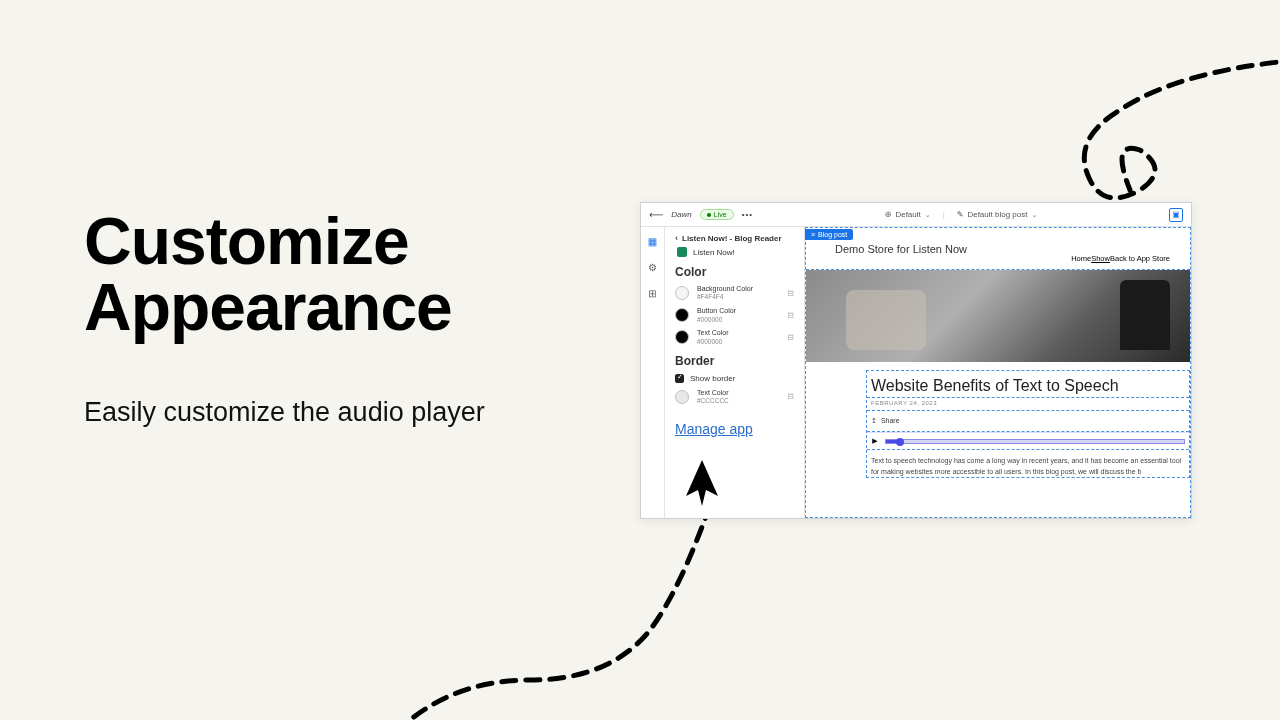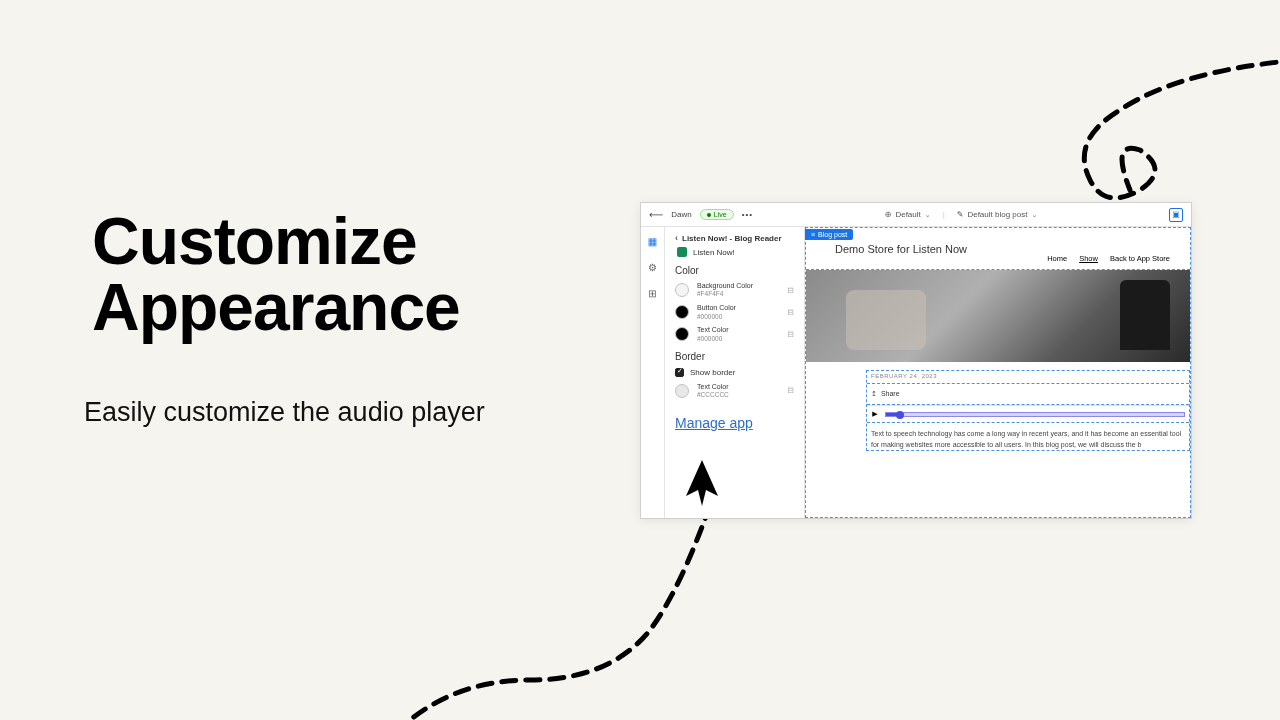--- a/index.html
+++ b/index.html
@@ -1,53 +1,53 @@
 <!DOCTYPE html>
 <html><head>
 <meta charset="utf-8">
 <style>
 * { margin: 0; padding: 0; box-sizing: border-box; }
 body { width: 1280px; height: 720px; background: #f5f4ee; font-family: -apple-system, BlinkMacSystemFont, 'Segoe UI', sans-serif; position: relative; overflow: hidden; }
-.hero-title { position: absolute; left: 92px; top: 208px; font-size: 66px; font-weight: 800; line-height: 1.0; letter-spacing: -1px; color: #000; }
+.hero-title { position: absolute; left: 84px; top: 208px; font-size: 66px; font-weight: 800; line-height: 1.0; letter-spacing: -1px; color: #000; }
 .hero-desc { position: absolute; left: 84px; top: 394px; font-size: 27px; font-weight: 400; line-height: 1.4; color: #111; }
 .screenshot { position: absolute; left: 640px; top: 202px; width: 552px; height: 317px; background: #fff; border: 1px solid #d0d0d0; box-shadow: 0 2px 10px rgba(0,0,0,0.08); overflow: hidden; }
 .top-bar { height: 24px; border-bottom: 1px solid #e1e3e5; display: flex; align-items: center; padding: 0 8px; font-size: 8px; color: #444; justify-content: space-between; }
 .top-left { display: flex; align-items: center; gap: 8px; }
-.theme-name { font-weight: 500; }
+.theme-name { font-weight: 500; font-style: italic; }
 .live-pill { background: #eafbe7; color: #0a7d00; border: 1px solid #a0e090; border-radius: 8px; padding: 1px 6px; font-size: 7px; display: inline-flex; align-items: center; gap: 3px; }
 .live-pill::before { content: ''; width: 4px; height: 4px; background: #0a7d00; border-radius: 50%; }
 .top-center { display: flex; gap: 12px; align-items: center; }
 .selector { display: flex; align-items: center; gap: 4px; color: #555; font-size: 8px; }
 .chev { font-size: 7px; color: #777; }
 .sep { color: #ccc; }
 .insp-icon { width: 14px; height: 14px; border: 1px solid #1a73e8; border-radius: 2px; display: flex; align-items: center; justify-content: center; color: #1a73e8; font-size: 8px; }
 .main-area { display: flex; height: calc(100% - 24px); }
 .icon-rail { width: 24px; border-right: 1px solid #e1e3e5; display: flex; flex-direction: column; align-items: center; padding-top: 8px; gap: 14px; }
 .rail-icon { width: 12px; height: 12px; color: #5c5f62; font-size: 10px; display: flex; align-items: center; justify-content: center; }
 .settings-panel { width: 140px; border-right: 1px solid #e1e3e5; padding: 6px 10px; font-size: 8px; color: #333; }
 .panel-head { display: flex; align-items: center; gap: 4px; font-weight: 600; font-size: 8px; margin-bottom: 4px; }
 .panel-head .back { font-size: 9px; color: #555; }
 .app-row { display: flex; align-items: center; gap: 6px; margin-bottom: 8px; padding-left: 2px; }
 .app-badge { width: 10px; height: 10px; background: #158a5a; border-radius: 2px; }
-.sect-label { font-weight: 400; font-size: 10px; margin-top: 8px; margin-bottom: 6px; }
+.sect-label { font-weight: 700; font-size: 12px; margin-top: 8px; margin-bottom: 6px; }
 .color-row { display: flex; align-items: center; gap: 8px; margin-bottom: 6px; position: relative; }
 .swatch { width: 14px; height: 14px; border-radius: 50%; border: 1px solid #c0c0c0; flex-shrink: 0; }
 .color-text { display: flex; flex-direction: column; font-size: 7px; line-height: 1.2; }
 .color-text .hex { color: #888; font-size: 6.5px; }
 .row-act { position: absolute; right: 0; font-size: 8px; color: #aaa; }
 .chk-row { display: flex; align-items: center; gap: 6px; font-size: 8px; margin-bottom: 6px; }
 .chk { width: 9px; height: 9px; background: #222; border: 1px solid #222; border-radius: 2px; position: relative; }
 .chk::after { content: '✓'; color: #fff; font-size: 7px; position: absolute; left: 1px; top: -2px; }
 .manage-link { color: #2c6ecb; font-size: 14px; text-decoration: underline; margin-top: 10px; display: inline-block; }
 .preview { flex: 1; background: #fff; position: relative; overflow: hidden; }
 .badge-tag { position: absolute; left: 0; top: 2px; background: #1a73e8; color: #fff; font-size: 7px; padding: 2px 6px; border-radius: 0 2px 2px 0; z-index: 3; }
 .preview-inner { position: absolute; left: 0; top: 0; right: 0; bottom: 0; border: 1px dashed #4a90e2; }
 .store-header { display: flex; align-items: center; justify-content: space-between; padding: 6px 20px 6px 29px; font-size: 8px; border-bottom: 1px dashed #4a90e2; }
 .store-name { font-size: 11px; font-weight: 400; color: #333; }
-.store-nav { display: flex; gap: 12px; font-size: 7.5px; margin-top: 20px; }
+.store-nav { display: flex; font-size: 7.5px; margin-top: 20px; }
 .store-nav .active { text-decoration: underline; }
 .hero-img { height: 92px; background: linear-gradient(135deg, #8a8a8a 0%, #b0b0b0 40%, #5a5a5a 70%, #2a2a2a 100%); position: relative; overflow: hidden; }
 .hero-img::before { content: ''; position: absolute; right: 20px; top: 10px; width: 50px; height: 70px; background: #1a1a1a; border-radius: 6px 6px 0 0; }
 .hero-img::after { content: ''; position: absolute; left: 40px; top: 20px; width: 80px; height: 60px; background: rgba(200,190,180,0.6); border-radius: 8px; }
 .content-box { margin: 8px 0 0 60px; border: 1px dashed #4a90e2; padding: 0; }
 .article-title { font-size: 16px; font-weight: 400; padding: 6px 4px 2px; color: #222; border-bottom: 1px dashed #4a90e2; }
 .article-date { font-size: 6px; color: #888; letter-spacing: 0.5px; padding: 2px 4px 4px; border-bottom: 1px dashed #4a90e2; text-transform: uppercase; }
 .share-row { font-size: 7px; padding: 6px 4px; border-bottom: 1px dashed #4a90e2; display: flex; gap: 4px; color: #333; }
 .player { padding: 4px; border-bottom: 1px dashed #4a90e2; display: flex; align-items: center; gap: 6px; border-top: 1px solid #dedeff; }
 .play-btn { width: 8px; height: 8px; display: flex; align-items: center; justify-content: center; color: #000; font-size: 7px; }
@@ -176,20 +176,21 @@
         <div class="store-header">
           <div class="store-name">Demo Store for Listen Now</div>
           <div class="store-nav">
             <span>Home</span>
             <span class="active">Show</span>
             <span>Back to App Store</span>
           </div>
         </div>
         <div class="hero-img"></div>
         <div class="content-box">
+          <div class="article-title">Website Benefits of Text to Speech</div>
           <div class="article-date">February 24, 2023</div>
           <div class="share-row">
             <span>↥</span>
             <span>Share</span>
           </div>
           <div class="player">
             <div class="play-btn">▶</div>
             <div class="prog"></div>
           </div>
           <div class="article-body">Text to speech technology has come a long way in recent years, and it has become an essential tool for making websites more accessible to all users. In this blog post, we will discuss the b</div>

